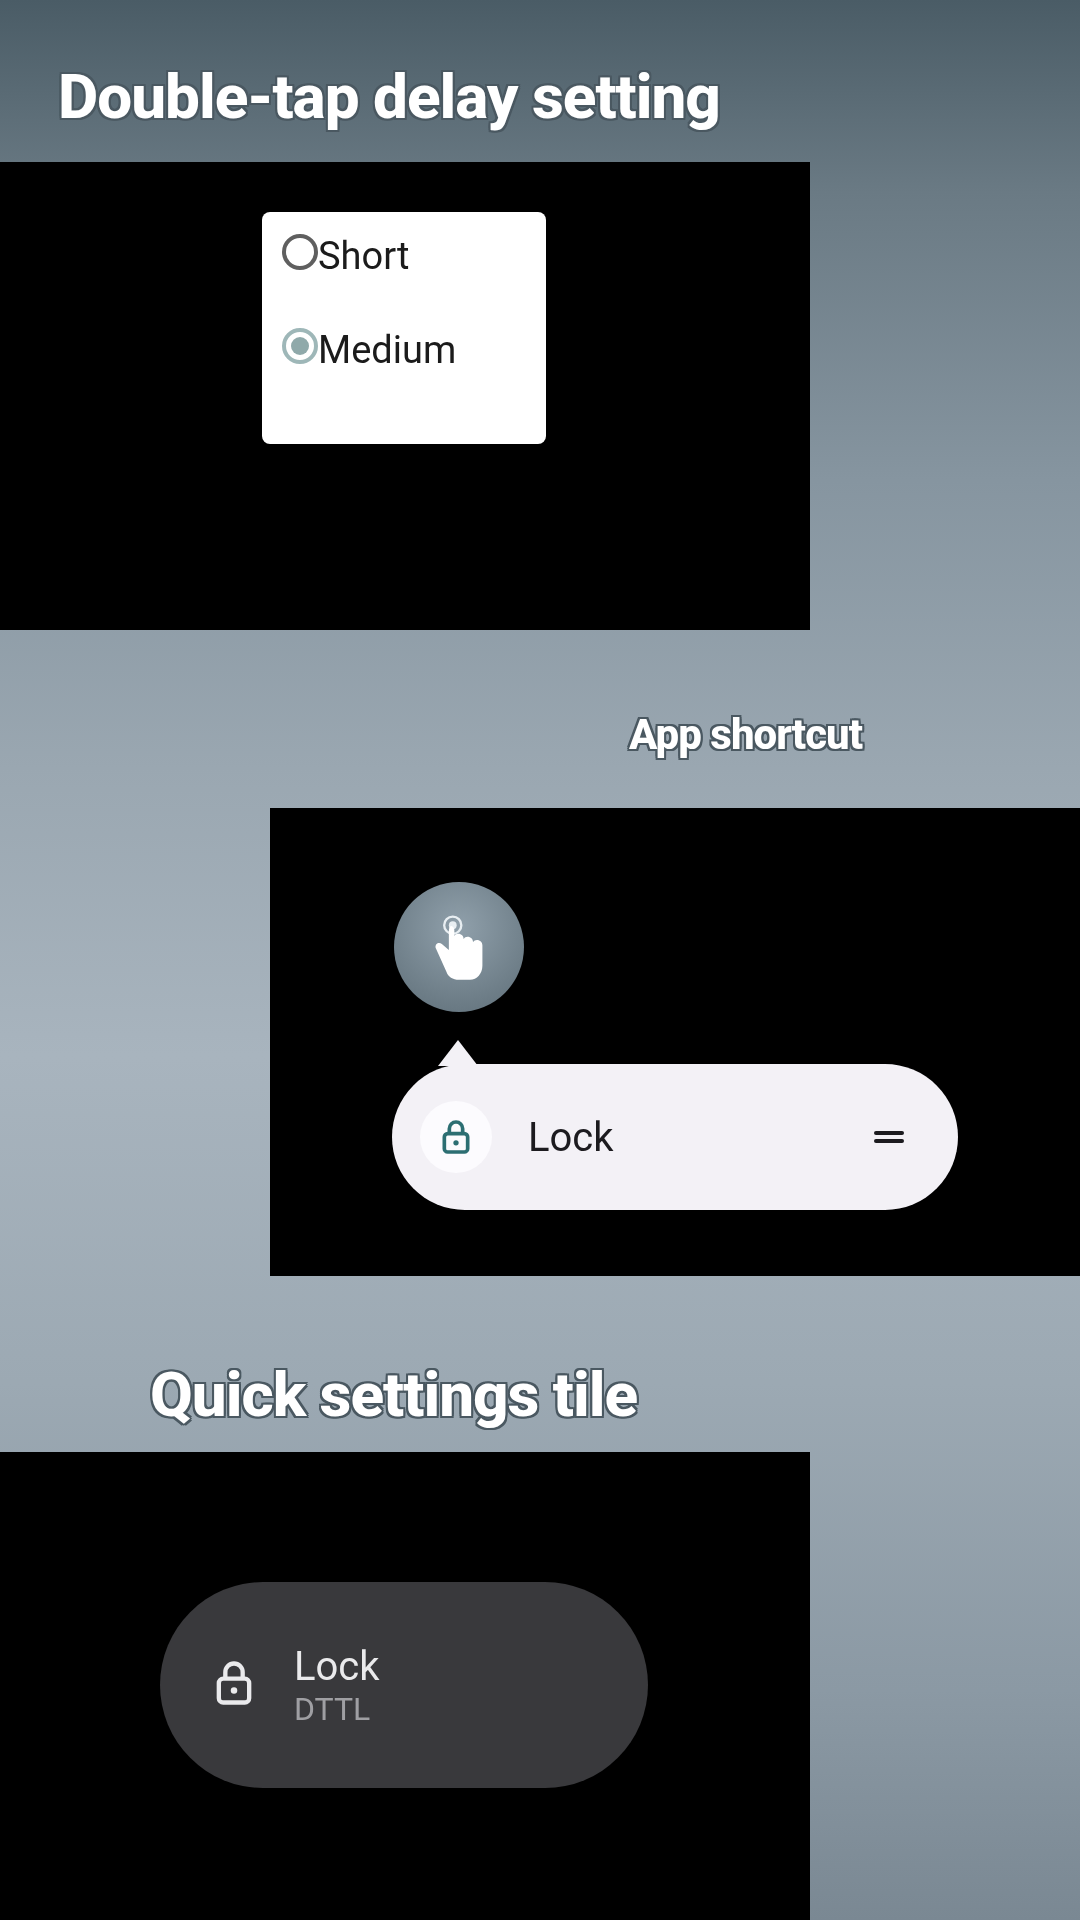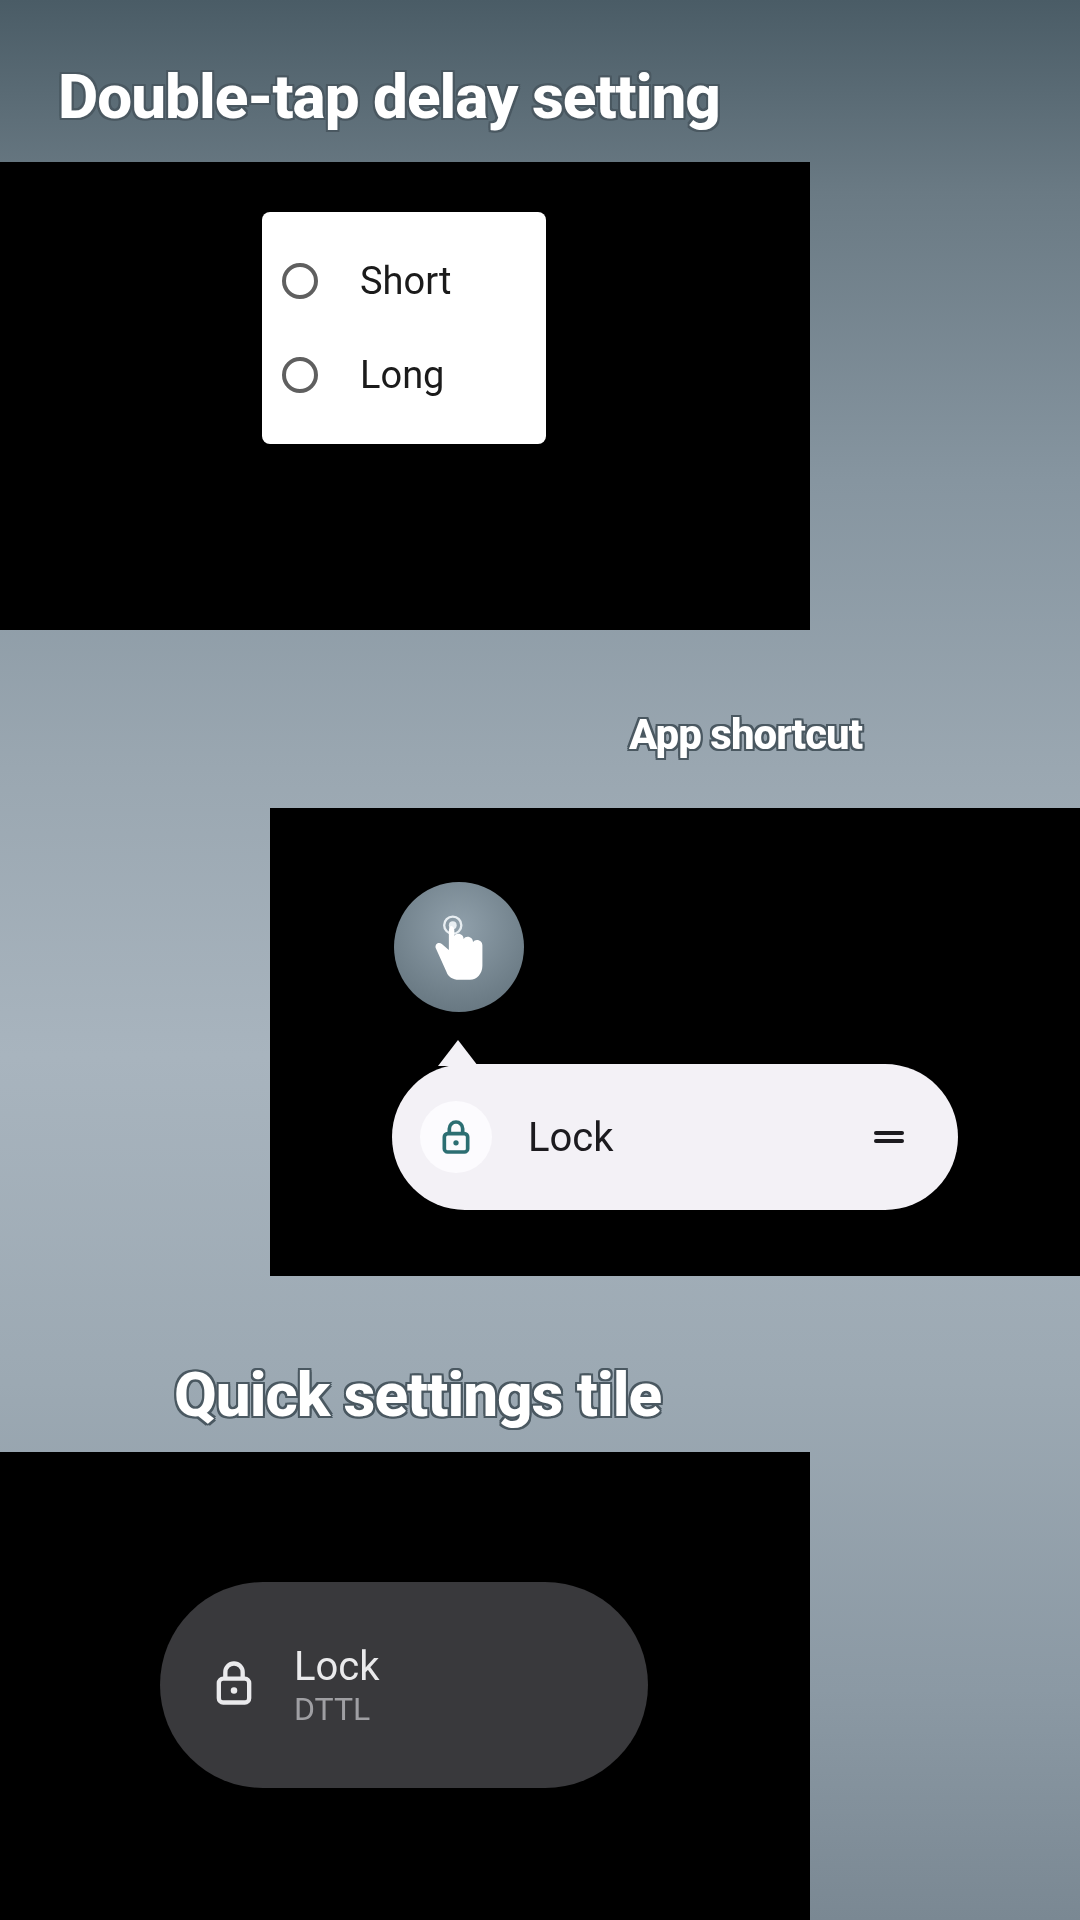--- a/index.html
+++ b/index.html
@@ -27,21 +27,21 @@
 
   
   #title1 { position: absolute; left: 58px; top: 60px; font-size: 62px; letter-spacing: -1px; text-align: right; }
   #panel1 { position: absolute; left: 0; top: 162px; width: 810px; height: 468px; background: #000; }
   .radio-card {
     position: absolute; left: 262px; top: 50px; width: 284px; background: #fff; border-radius: 8px;
     padding: 22px 20px 22px 20px;
     box-shadow: 0 6px 18px rgba(0,0,0,0.35);
   }
   .radio-row {
-    display: flex; align-items: center; gap: 42px; height: 94px;
+    display: flex; align-items: flex-start; height: 94px;
   }
   .radio-outline {
     width: 36px; height: 36px; border: 4px solid #5f5f5f; border-radius: 50%;
     display: flex; align-items: center; justify-content: center; flex: 0 0 auto;
     cursor: pointer;
   }
   .radio-selected { border-color: #9eb7b8; }
   .radio-dot { width: 18px; height: 18px; background: #8fa9aa; border-radius: 50%; }
   .radio-label { font-size: 38px; color: #1b1b1b; font-weight: 400; }
 
@@ -68,21 +68,21 @@
   }
   .lock-badge {
     width: 72px; height: 72px; border-radius: 50%; background: #fcfbfe; margin-left: 28px;
     display: flex; align-items: center; justify-content: center; flex: 0 0 auto;
   }
   .shortcut-label { font-size: 40px; color: #1c1b1f; margin-left: 36px; flex: 1; }
   .drag-handle { width: 30px; margin-right: 54px; flex: 0 0 auto; }
   .drag-handle .bar { height: 4px; background: #1c1b1f; border-radius: 2px; margin: 4px 0; }
 
   
-  #title3 { position: absolute; left: 150px; top: 1358px; font-size: 62px; letter-spacing: -1px; margin-left: 24px; }
+  #title3 { position: absolute; left: 150px; top: 1358px; font-size: 62px; letter-spacing: -1px; }
   #panel3 { position: absolute; left: 0; top: 1452px; width: 810px; height: 468px; background: #000; }
   .qs-tile {
     position: absolute; left: 160px; top: 130px; width: 488px; height: 206px;
     background: #39393c; border-radius: 104px; display: flex; align-items: center;
     cursor: pointer;
   }
   .qs-icon { margin-left: 48px; flex: 0 0 auto; }
   .qs-text { margin-left: 34px; }
   .qs-title { font-size: 40px; color: #eaeaec; }
   .qs-sub { font-size: 32px; color: #9f9fa3; }
@@ -92,25 +92,27 @@
 
 <div id="title1" class="section-title">Double-tap delay setting</div>
 <div id="panel1">
   <div class="radio-card">
 
     <div class="radio-row">
       <span class="radio-outline"></span>
       <span class="radio-label">Short</span>
     </div>
 
+    <div class="radio-row">
+      <span class="radio-outline radio-selected">
+        <span class="radio-dot"></span>
+      </span>
+      <span class="radio-label">Medium</span>
+    </div>
 
-    <div class="radio-row">
-      <span class="radio-outline"></span>
-      <span class="radio-label">Long</span>
-    </div>
 
 
   </div>
 </div>
 
 <div id="title2" class="section-title">App shortcut</div>
 <div id="panel2">
 
   <div class="launcher-icon">
     <svg width="78" height="78" viewBox="0 0 100 100">

